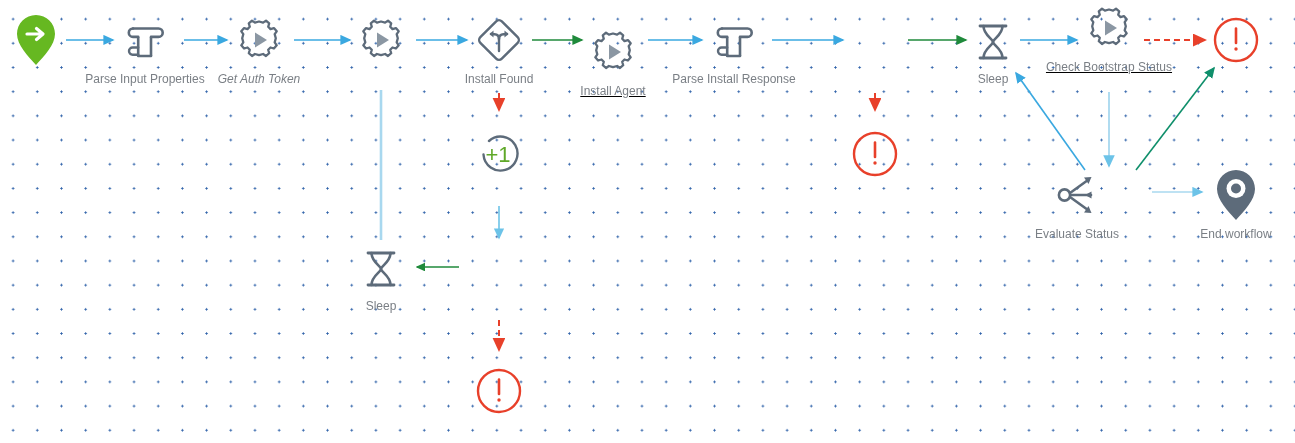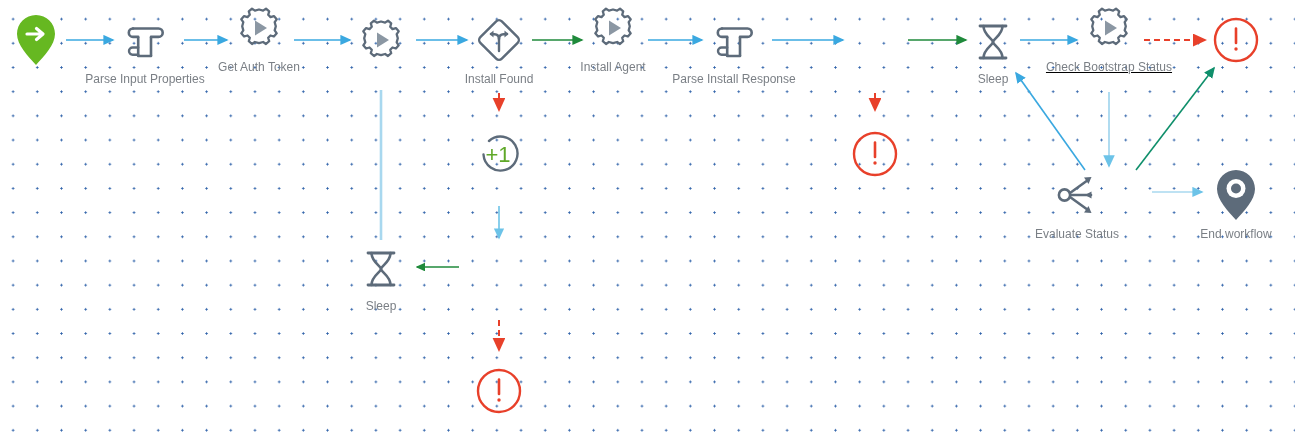--- a/index.html
+++ b/index.html
@@ -118,21 +118,21 @@
         <path d="M13 13.5 a4.2 4.2 0 0 0 0 8.4 H18.2" stroke="#5d6b7a" stroke-width="2.6" fill="none" stroke-linecap="round"></path>
         <path d="M18.2 21.9 V41 a0 0 0 0 0 0 0" stroke="#5d6b7a" stroke-width="2.6" fill="none"></path>
         <path d="M31 21.9 V41" stroke="#5d6b7a" stroke-width="2.6" fill="none"></path>
         <path d="M18.2 41 H31" stroke="#5d6b7a" stroke-width="2.6" fill="none" stroke-linecap="round"></path>
         <path d="M18.2 32.5 H12.6 a3.6 3.6 0 0 0 0 7.2 H18.2" stroke="#5d6b7a" stroke-width="2.4" fill="none" stroke-linecap="round"></path>
       </svg>
     </div>
     <div class="label">Parse Input Properties</div>
   </div>
 
-  <div class="node wide" style="left:259px; top:0;">
+  <div class="node wide" style="left:259px; top:12px;font-style:italic;">
     <div class="glyph">
       <svg width="52" height="52" viewBox="0 0 52 52">
         <path d="M26 7.5 l4.1 1.1 2.9 -2.0 3.2 2.8 -1.0 3.4 2.3 2.3 3.4 -1.0 2.8 3.2 -2.0 2.9 1.1 4.1 -1.1 4.1 2.0 2.9 -2.8 3.2 -3.4 -1.0 -2.3 2.3 1.0 3.4 -3.2 2.8 -2.9 -2.0 -4.1 1.1 -4.1 -1.1 -2.9 2.0 -3.2 -2.8 1.0 -3.4 -2.3 -2.3 -3.4 1.0 -2.8 -3.2 2.0 -2.9 -1.1 -4.1 1.1 -4.1 -2.0 -2.9 2.8 -3.2 3.4 1.0 2.3 -2.3 -1.0 -3.4 3.2 -2.8 2.9 2.0 z" fill="none" stroke="#5d6b7a" stroke-width="2.3" stroke-linejoin="round"></path>
         <path d="M22 18.5 L34 26 L22 33.5 Z" fill="#8b97a3"></path>
       </svg>
     </div>
     <div class="label">Get Auth Token</div>
   </div>
 
   <div class="node wide" style="left:381px; top:12px;">
@@ -151,21 +151,21 @@
         <path d="M27 38 V26" stroke="#5d6b7a" stroke-width="2.4" fill="none" stroke-linecap="round"></path>
         <path d="M27 26 C27 21 23 21 19 21" stroke="#5d6b7a" stroke-width="2.4" fill="none" stroke-linecap="round"></path>
         <path d="M27 26 C27 21 31 21 35 21" stroke="#5d6b7a" stroke-width="2.4" fill="none" stroke-linecap="round"></path>
         <path d="M21.5 17.5 L17.5 21 L21.5 24.5 Z" fill="#5d6b7a"></path>
         <path d="M32.5 17.5 L36.5 21 L32.5 24.5 Z" fill="#5d6b7a"></path>
       </svg>
     </div>
     <div class="label">Install Found</div>
   </div>
 
-  <div class="node wide" style="left:613px; top:0;">
+  <div class="node wide" style="left:613px; top:24px;text-decoration:underline;">
     <div class="glyph">
       <svg width="52" height="52" viewBox="0 0 52 52">
         <path d="M26 7.5 l4.1 1.1 2.9 -2.0 3.2 2.8 -1.0 3.4 2.3 2.3 3.4 -1.0 2.8 3.2 -2.0 2.9 1.1 4.1 -1.1 4.1 2.0 2.9 -2.8 3.2 -3.4 -1.0 -2.3 2.3 1.0 3.4 -3.2 2.8 -2.9 -2.0 -4.1 1.1 -4.1 -1.1 -2.9 2.0 -3.2 -2.8 1.0 -3.4 -2.3 -2.3 -3.4 1.0 -2.8 -3.2 2.0 -2.9 -1.1 -4.1 1.1 -4.1 -2.0 -2.9 2.8 -3.2 3.4 1.0 2.3 -2.3 -1.0 -3.4 3.2 -2.8 2.9 2.0 z" fill="none" stroke="#5d6b7a" stroke-width="2.3" stroke-linejoin="round"></path>
         <path d="M22 18.5 L34 26 L22 33.5 Z" fill="#8b97a3"></path>
       </svg>
     </div>
     <div class="label">Install Agent</div>
   </div>
 
   <div class="node wide" style="left:734px; top:12px;">

